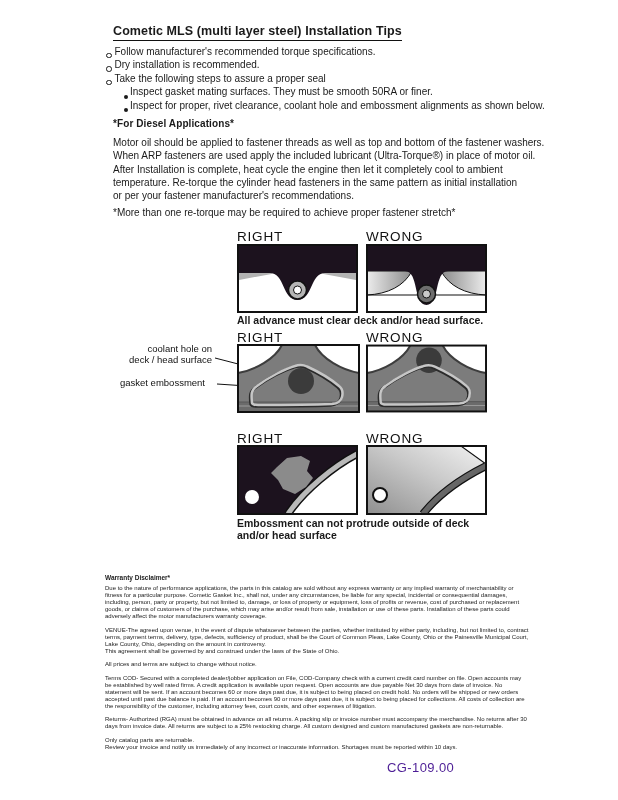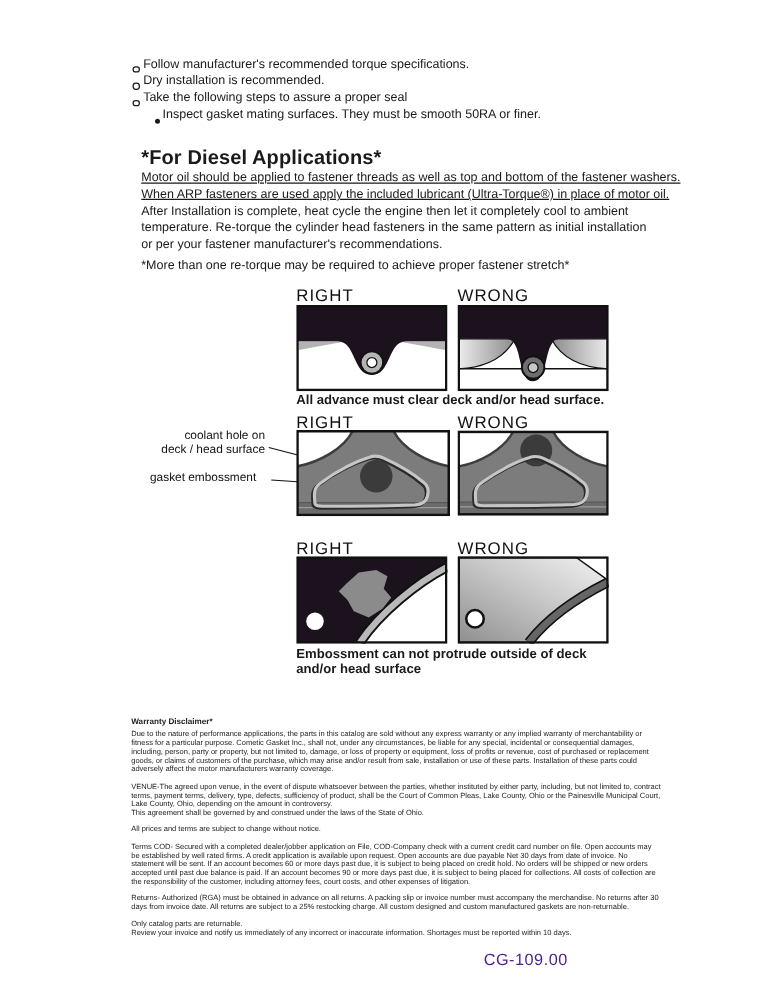--- a/index.html
+++ b/index.html
@@ -12,56 +12,61 @@
   .abs{position:absolute;}
   .title{
     left:113px;top:24px;font-size:12.5px;font-weight:bold;
     border-bottom:1.5px solid #111;padding-bottom:2px;letter-spacing:0.1px;
   }
   .bullets{left:106px;top:45px;width:450px;font-size:10px;line-height:13.4px;}
   .b-row{display:flex;align-items:flex-end;}
   .b-row.sub{padding-left:18px;}
   .b-marker{flex:none;width:3.5px;height:3.5px;border:1px solid #1a1a1a;border-radius:50%;margin:4px 3px 0 0;}
   .b-marker.filled{background:#1a1a1a;width:4px;height:4px;border:none;margin:4.5px 2px 0 0;}
-  .diesel-h{left:113px;top:118px;font-size:16px;font-weight:bold;letter-spacing:0.1px;}
+  .diesel-h{left:113px;top:118px;font-size:10px;font-weight:bold;letter-spacing:0.1px;}
   .para{left:113px;width:440px;font-size:10px;line-height:12.8px;white-space:pre-line;}
-  .p1{top:137px;text-decoration:underline;}
+  .p1{top:137px;}
   .p2{top:164px;}
   .p3{top:207px;}
   .dg-label{font-size:13.5px;letter-spacing:0.8px;text-align:left;width:121px;color:#111;}
   .dg-caption{font-weight:bold;font-size:10.5px;line-height:11.5px;white-space:pre-line;}
   .ann{font-size:9.5px;line-height:10.5px;text-align:right;white-space:pre-line;color:#111;}
   .disclaimer{left:105px;top:574px;width:424px;font-size:6px;line-height:7px;color:#1c1c1c;}
   .disclaimer h3{font-size:6.5px;margin:0 0 4px 0;}
   .disclaimer p{margin:0 0 6.5px 0;white-space:pre-line;}
   .page-code{left:387px;top:760px;font-size:13px;letter-spacing:0.4px;color:#4c1d95;}
   svg{display:block;}
 </style>
 </head>
 <body>
 
 <div class="page">
 
+  <div class="abs title">Cometic MLS (multi layer steel) Installation Tips</div>
 
   <div class="abs bullets">
     <div class="b-row">
       <span class="b-marker"></span>
       <span>Follow manufacturer's recommended torque specifications.</span>
     </div>
     <div class="b-row">
       <span class="b-marker"></span>
       <span>Dry installation is recommended.</span>
     </div>
     <div class="b-row">
       <span class="b-marker"></span>
       <span>Take the following steps to assure a proper seal</span>
     </div>
     <div class="b-row sub">
       <span class="b-marker filled"></span>
       <span>Inspect gasket mating surfaces.  They must be smooth 50RA or finer.</span>
+    </div>
+    <div class="b-row sub">
+      <span class="b-marker filled"></span>
+      <span>Inspect for proper, rivet clearance, coolant hole and embossment alignments as shown below.</span>
     </div>
   </div>
 
   <div class="abs diesel-h">*For Diesel Applications*</div>
   <div class="abs para p1">Motor oil should be applied to fastener threads as well as top and bottom of the fastener washers.
 When ARP fasteners are used apply the included lubricant (Ultra-Torque®) in place of motor oil.</div>
   <div class="abs para p2">After Installation is complete, heat cycle the engine then let it completely cool to ambient
 temperature. Re-torque the cylinder head fasteners in the same pattern as initial installation
 or per your fastener manufacturer's recommendations.</div>
   <div class="abs para p3">*More than one re-torque may be required to achieve proper fastener stretch*</div>

